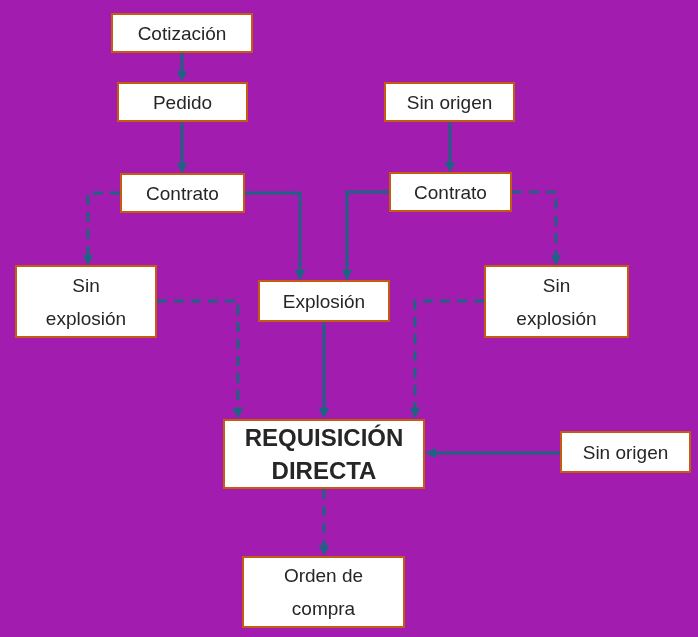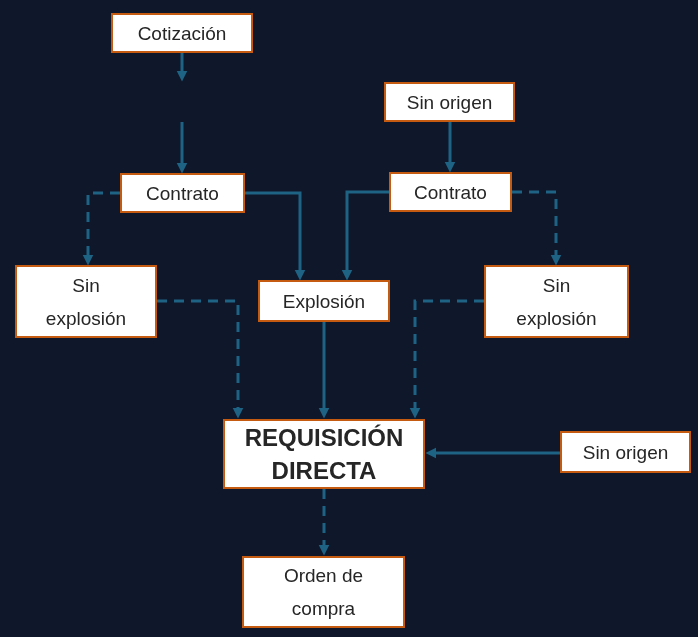--- a/index.html
+++ b/index.html
@@ -5,21 +5,21 @@
   html, body {
     margin: 0;
     padding: 0;
     background: #ffffff;
     font-family: "Liberation Sans", sans-serif;
   }
   .canvas {
     position: relative;
     width: 698px;
     height: 637px;
-    background: #0f172a;
+    background: #a21caf;
     overflow: hidden;
   }
   .connectors {
     position: absolute;
     inset: 0;
     width: 698px;
     height: 637px;
   }
   .node {
     position: absolute;
@@ -81,20 +81,21 @@
     <path class="edge dashed" d="M120 193 L88 193 L88 258" marker-end="url(#arrow)"></path>
     <path class="edge dashed" d="M512 192 L556 192 L556 258" marker-end="url(#arrow)"></path>
     <path class="edge dashed" d="M157 301 L238 301 L238 411" marker-end="url(#arrow)"></path>
     <path class="edge dashed" d="M484 301 L415 301 L415 411" marker-end="url(#arrow)"></path>
     <path class="edge" d="M324 322 L324 411" marker-end="url(#arrow)"></path>
     <path class="edge" d="M560 453 L433 453" marker-end="url(#arrow)"></path>
     <path class="edge dashed" d="M324 489 L324 548" marker-end="url(#arrow)"></path>
   </svg>
 
   <div class="node" id="n-cotizacion">Cotización</div>
+  <div class="node" id="n-pedido">Pedido</div>
   <div class="node" id="n-contrato-izq">Contrato</div>
   <div class="node" id="n-sin-origen-sup">Sin origen</div>
   <div class="node" id="n-contrato-der">Contrato</div>
   <div class="node" id="n-sin-explosion-izq">Sin
 explosión</div>
   <div class="node" id="n-explosion">Explosión</div>
   <div class="node" id="n-sin-explosion-der">Sin
 explosión</div>
   <div class="node bold" id="n-requisicion">REQUISICIÓN
 DIRECTA</div>

